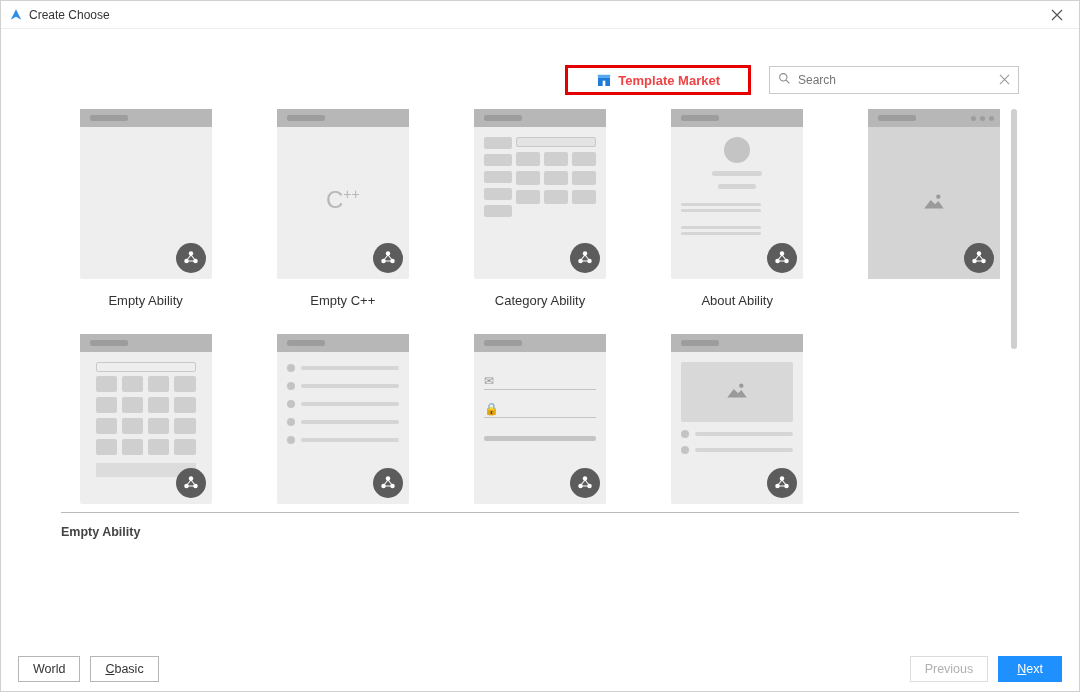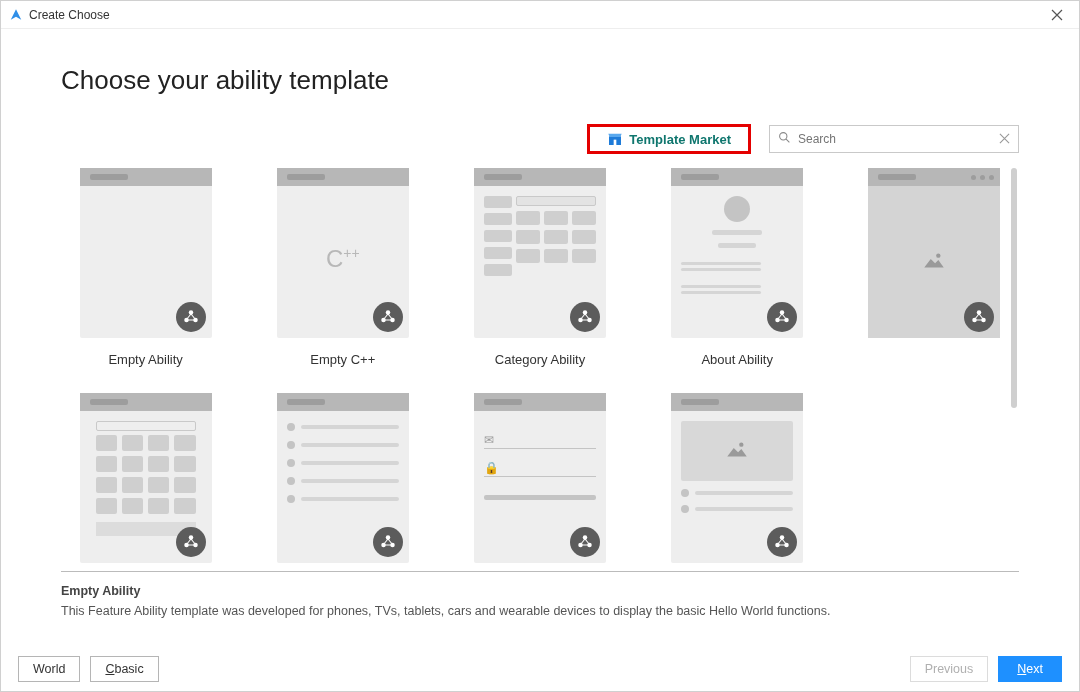--- a/index.html
+++ b/index.html
@@ -48,22 +48,22 @@
     display: flex;
     align-items: center;
     justify-content: flex-end;
     gap: 18px;
     margin-bottom: 12px;
   }
   .template-market {
     display: flex;
     align-items: center;
     gap: 6px;
-    padding: 4px 17px;
-    color: #0f766e;
+    padding: 4px 28px;
+    color: #ef4444;
     font-weight: 700;
     font-size: 13px;
     border: 3px solid #e40000;
     cursor: pointer;
   }
   .template-market .tm-icon svg { width: 16px; height: 16px; display:block; }
   .search-box {
     display: flex;
     align-items: center;
     border: 1px solid #c9c9c9;
@@ -250,21 +250,20 @@
   <span>Create Choose</span>
   <span class="spacer"></span>
   <span class="close">
     <svg width="12" height="12" viewBox="0 0 12 12">
         <path stroke="#555" stroke-width="1.2" d="M1 1 L11 11 M11 1 L1 11"></path>
       </svg>
   </span>
 </div>
 
 <div class="content">
-  <h1>Choose your ability template</h1>
 
   <div class="toolbar-row">
     <div class="template-market">
       <span class="tm-icon">
         <svg viewBox="0 0 24 24">
             <rect x="3" y="8" width="18" height="13" fill="#1e7bd8"></rect>
             <path d="M2 4 H22 L20 9 H4 Z" fill="#5aa9ee"></path>
             <rect x="10" y="13" width="4" height="8" fill="#fff"></rect>
           </svg>
       </span>
@@ -563,21 +562,20 @@
         </div>
 
       </div>
 
     </div>
   </div>
 </div>
 
 <div class="description">
   <div class="desc-title">Empty Ability</div>
-  <div class="desc-body">This Feature Ability template was developed for phones, TVs, tablets, cars and wearable devices to display the basic Hello World functions.</div>
 </div>
 
 <div class="footer">
   <div class="btn">
       <span>World</span>
     </div>
   <div class="btn">
       <span class="ul">C</span>
       <span>basic</span>
     </div>

